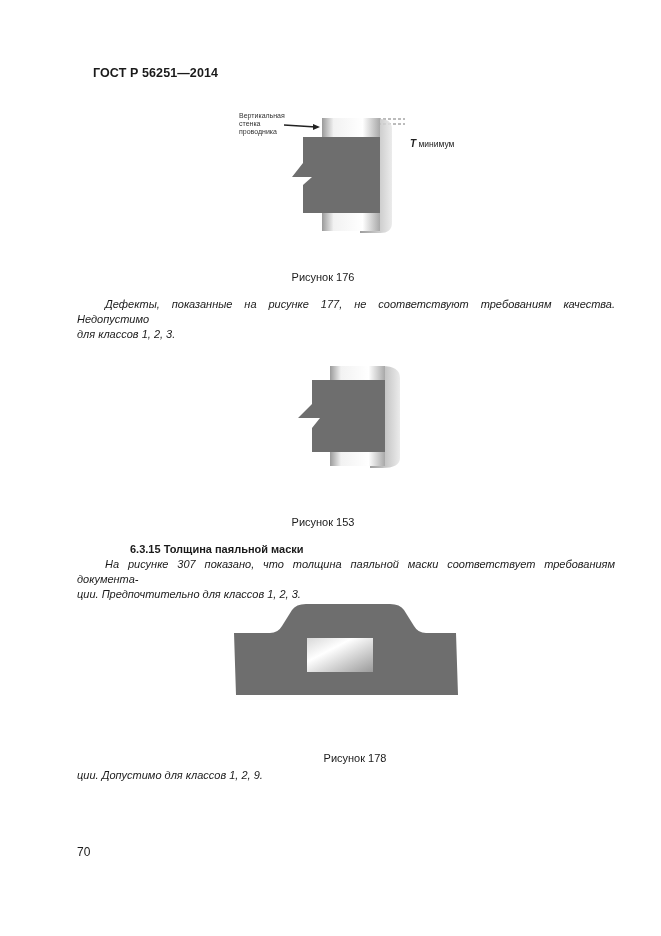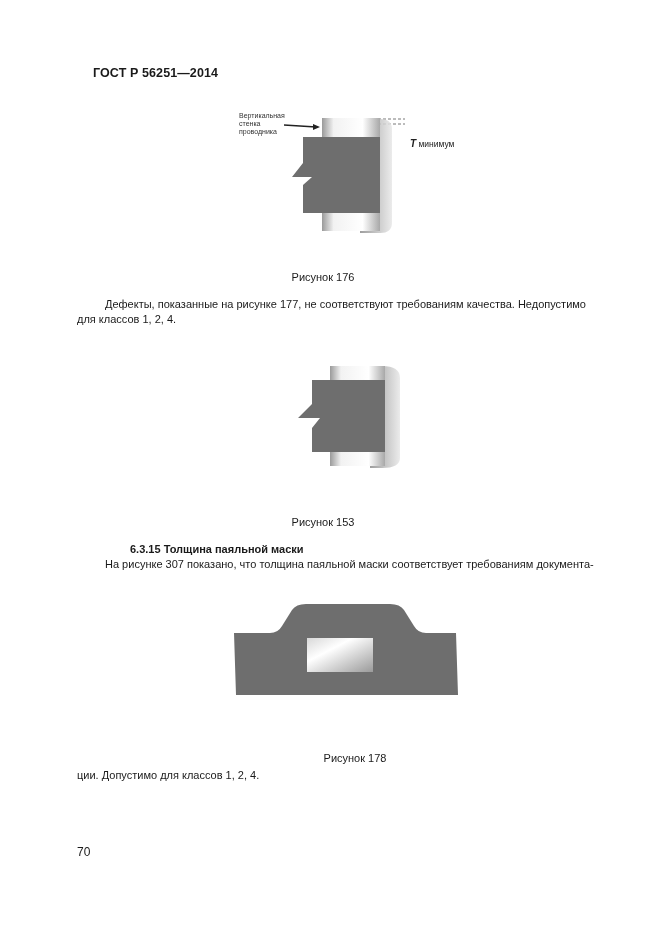--- a/index.html
+++ b/index.html
@@ -1,21 +1,21 @@
 <!DOCTYPE html>
 <html><head>
 <meta charset="utf-8">
 <style>
   html, body { margin:0; padding:0; }
   body { width:661px; height:936px; background:#ffffff; position:relative; overflow:hidden;
          font-family:"Liberation Sans", sans-serif; color:#1a1a1a; }
   .abs { position:absolute; }
   .header { left:77px; top:66px; font-size:12.5px; font-weight:bold; letter-spacing:0.1px;margin-left:16px; }
   .caption { font-size:11px; text-align:center; width:646px; left:0; }
-  .para { left:77px; width:538px; font-size:11px; line-height:15px; text-align:justify; }
+  .para { left:77px; width:538px; font-size:11px; line-height:15px; text-align:justify;font-style:italic; }
   .para .ind { display:inline-block; width:28px; }
   .heading { left:105px; font-size:11px; font-weight:bold;padding-left:25px; }
   .pagenum { left:77px; top:845px; font-size:12px; font-weight:normal; }
   .fig-label { font-size:7px; line-height:8px; color:#333; }
   .tmin { font-size:8.5px; color:#222;margin-top:25px; }
   .tmin b { font-style:italic; font-size:10px; }
 </style>
 </head>
 <body>
 
@@ -55,21 +55,21 @@
     <path d="M83 32 L160 32 L160 108 L83 108 L83 80 L92 72 L72 72 L83 58 Z" fill="#6e6e6e"></path>
   </svg>
   <div class="abs tmin" style="left:190px;top:8px;">
     <b>T</b> <span>минимум</span>
   </div>
 </div>
 <div class="abs caption" style="top:271px;">Рисунок 176</div>
 
 <div class="abs para" style="top:297px;">
   <span class="ind"></span><span>Дефекты, показанные на рисунке 177, не соответствуют требованиям качества. Недопустимо</span><br>
-  <span>для классов 1, 2, 4.</span>
+  <span>для классов 1, 2, 3.</span>
 </div>
 
 <svg class="abs" style="left:290px;top:360px" width="120" height="115">
   <defs>
     <linearGradient id="cap177" x1="0" x2="1">
       <stop offset="0" stop-color="#9a9a9a"></stop>
         <stop offset="0.2" stop-color="#f2f2f2"></stop>
       <stop offset="0.7" stop-color="#ffffff"></stop>
         <stop offset="1" stop-color="#a8a8a8"></stop>
     </linearGradient>
@@ -82,33 +82,34 @@
   <rect x="40" y="6" width="55" height="16" fill="url(#cap177)"></rect>
   <rect x="40" y="90" width="55" height="16" fill="url(#cap177)"></rect>
   <path d="M22 20 L95 20 L95 92 L22 92 L22 68 L30 58 L8 58 L22 44 Z" fill="#6e6e6e"></path>
 </svg>
 <div class="abs caption" style="top:516px;">Рисунок 153</div>
 
 <div class="abs heading" style="top:543px;">6.3.15 Толщина паяльной маски</div>
 
 <div class="abs para" style="top:557px;">
   <span class="ind"></span><span>На рисунке 307 показано, что толщина паяльной маски соответствует требованиям документа-</span><br>
+  <span>ции. Предпочтительно для классов 1, 2, 3.</span>
 </div>
 
 <svg class="abs" style="left:230px;top:600px" width="230" height="95">
   <defs>
     <linearGradient id="pad178" x1="0" x2="1" y1="0" y2="1">
       <stop offset="0" stop-color="#d8d8d8"></stop>
         <stop offset="0.35" stop-color="#ffffff"></stop>
       <stop offset="1" stop-color="#9a9a9a"></stop>
     </linearGradient>
   </defs>
   <path d="M4 33 L40 33 Q48 33 52 26 L62 10 Q66 4 76 4 L160 4 Q170 4 174 10 L184 26 Q188 33 196 33 L226 33 L228 95 L6 95 Z" fill="#6e6e6e"></path>
   <rect x="77" y="38" width="66" height="34" fill="url(#pad178)"></rect>
 </svg>
 <div class="abs caption" style="top:752px;margin-left:32px;">Рисунок 178</div>
 
 <div class="abs para" style="top:753px;">
   <span class="ind"></span><br>
-  <span>ции. Допустимо для классов 1, 2, 4.</span>
+  <span>ции. Допустимо для классов 1, 2, 9.</span>
 </div>
 
 <div class="abs pagenum">70</div>
 
 </body></html>

